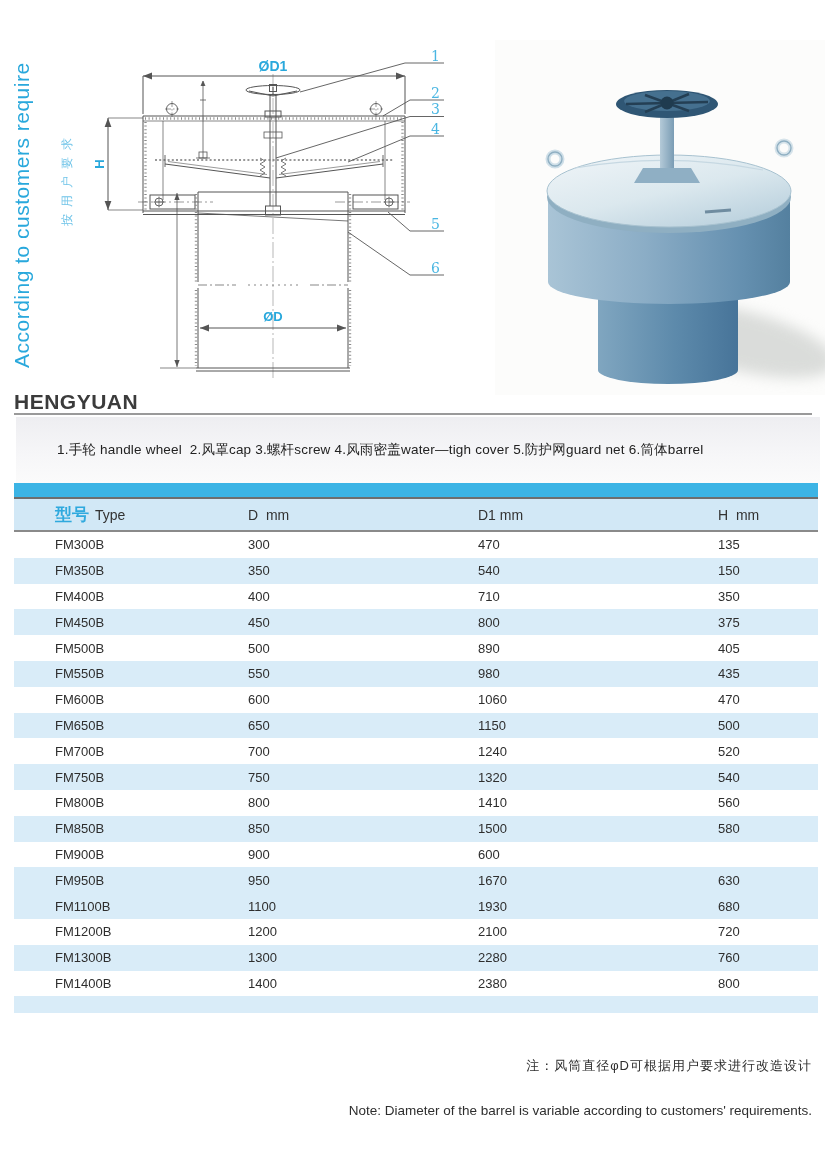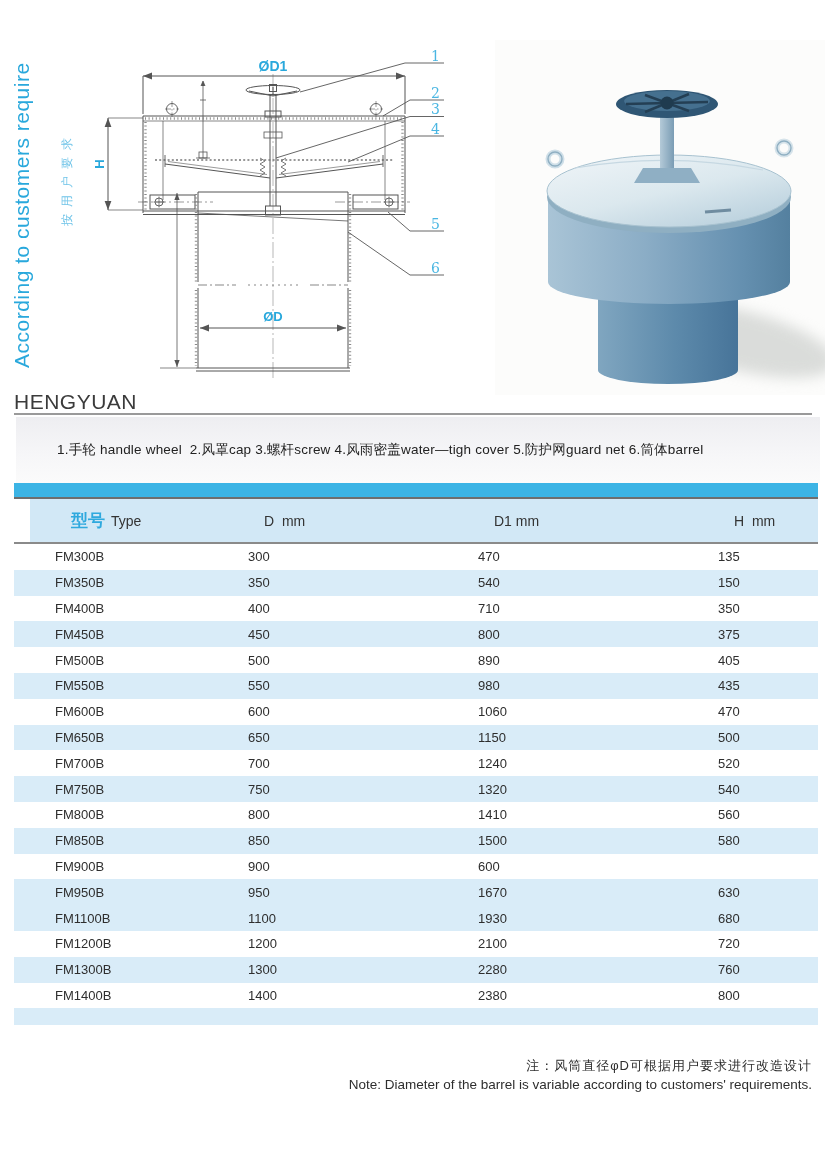--- a/index.html
+++ b/index.html
@@ -15,55 +15,55 @@
   #v-note-en{
     left:10px;top:368px;transform:rotate(-90deg);transform-origin:0 0;
     font-size:21px;color:#29a8dc;letter-spacing:.5px;white-space:nowrap;
   }
   #v-note-cn{
     left:59px;top:226px;transform:rotate(-90deg);transform-origin:0 0;
     font-size:12px;color:#55b9e4;letter-spacing:7px;white-space:nowrap;opacity:.85;
   }
 
   
-  #brand{left:14px;top:390px;font-size:21px;font-weight:400;letter-spacing:.5px;color:#3b3b3b;}
+  #brand{left:14px;top:390px;font-size:21px;font-weight:700;letter-spacing:.5px;color:#3b3b3b;}
   #brand-rule{left:14px;top:413px;width:798px;height:2px;background:#9a9a9a;}
 
   
   #legend-panel{
     left:16px;top:417px;width:804px;height:66px;
     background:linear-gradient(180deg,#eeeef1 0%,#f6f6f8 55%,#fbfbfb 100%);
   }
   #legend-text{
     position:absolute;left:41px;top:24px;font-size:13.5px;font-weight:500;color:#222;
     white-space:pre;letter-spacing:.2px;
   }
 
   
   #table-wrap{left:14px;top:483px;width:804px;}
   .band-cyan{height:14px;background:#3cb4e5;}
   .rule-dark{height:2px;background:#6e6e6e;}
   .rule-dark2{height:2px;background:#8a8a8a;}
   .trow{display:grid;grid-template-columns:226px 230px 240px 108px;align-items:center;}
-  #header-row{height:43px;background:#d2e8f6;margin-left:16px;}
+  #header-row{height:31px;background:#d2e8f6;}
   #header-row .c1{padding-left:41px;}
   .c1{padding-left:41px;}
   .c2,.c3,.c4{padding-left:8px;}
   .hd-type-cn{color:#2fa9de;font-size:17px;font-weight:bold;}
   .hd-type-en{color:#333;font-size:14px;margin-left:6px;}
   .hd{font-size:14px;color:#333;font-weight:500;white-space:pre;}
   #rows .trow{height:25.8px;font-size:13px;color:#2e2e2e;background:#ffffff;}
   #rows .trow.alt{background:#d9ecf8;}
   #rows .trow .c1{font-weight:500;}
   .band-bottom{height:17px;background:#d9ecf8;}
 
   
   #notes{right:18px;top:1056px;text-align:right;line-height:19px;}
   #note-cn{font-size:13px;letter-spacing:1px;}
-  #note-en{font-size:13.5px;}
+  #note-en{font-size:13.5px;margin-top:26px;}
 
   svg text{font-family:"Liberation Sans","DejaVu Sans",sans-serif;}
   .cyan-lbl{fill:#29a8dc;}
   .callout-num{fill:#4ab6e2;font-family:"DejaVu Serif","Liberation Serif",serif;font-size:14px;}
 </style>
 </head>
 <body>
 
 <div class="abs" id="v-note-en">According to customers require</div>
 <div class="abs" id="v-note-cn">按用户要求</div>

